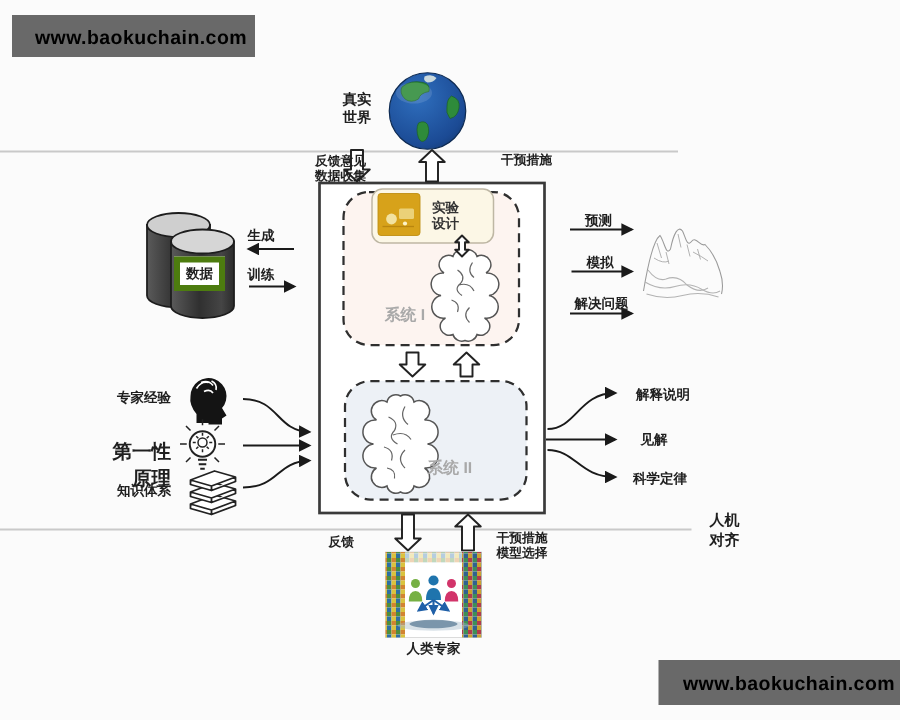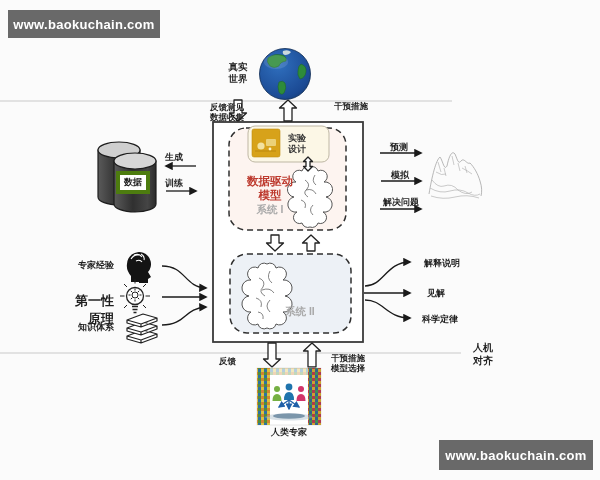--- a/index.html
+++ b/index.html
@@ -1,21 +1,21 @@
 <!DOCTYPE html>
 <html><head>
 <meta charset="utf-8">
 <style>
   html,body{margin:0;padding:0;background:#f7f7f7;}
   .stage{position:relative;width:600px;height:480px;background:#fbfbfb;overflow:hidden;
          font-family:"Liberation Sans",sans-serif;}
   .stage svg.canvas{position:absolute;left:0;top:0;z-index:1;}
   .lbl{position:absolute;z-index:2;color:#1f1f1f;font-weight:600;white-space:pre-line;}
-  .banner{position:absolute;z-index:3;background:#696969;color:#ffffff;font-weight:bold;
-          display:flex;align-items:center;justify-content:center;letter-spacing:.3px;}
+  .banner{position:absolute;z-index:3;background:#696969;color:#000000;font-weight:bold;
+          display:flex;align-items:center;justify-content:center;letter-spacing:.3px;padding-left:10px;}
   .databox{position:absolute;z-index:2;background:#ffffff;border:4px solid #4d7c0f;
            font-size:9px;font-weight:600;color:#1f1f1f;padding:1px 4px;}
 </style>
 </head>
 <body>
 
 <div class="stage">
 
 <svg class="canvas" width="600" height="480" viewBox="0 0 600 480">
   <defs>
@@ -178,22 +178,20 @@
 
 <div class="lbl" style="left:165px;top:151px;font-size:9px;">生成</div>
 <div class="lbl" style="left:165px;top:177px;font-size:9px;">训练</div>
 <div class="databox" style="left:116px;top:171px;">数据</div>
 <div class="lbl" style="left:74px;top:259px;width:40px;text-align:right;font-size:9px;">专家经验</div>
 <div class="lbl" style="left:67px;top:292px;width:47px;text-align:right;font-size:13px;">第一性原理</div>
 <div class="lbl" style="left:74px;top:321px;width:40px;text-align:right;font-size:9px;">知识体系</div>
 
 <div class="lbl" style="left:288px;top:133px;width:30px;font-size:9px;line-height:11px;color:#333;">实验
 设计</div>
-<div class="lbl" style="left:239px;top:175px;width:62px;text-align:center;font-size:11.5px;line-height:13.5px;font-weight:700;color:#bd3a2e;">数据驱动
-模型</div>
 <div class="lbl" style="left:239px;top:203px;width:62px;text-align:center;font-size:10.5px;font-weight:700;color:#a9a9a9;">系统 I</div>
 <div class="lbl" style="left:285px;top:305px;width:44px;font-size:10.5px;font-weight:700;color:#a9a9a9;">系统 II</div>
 
 <div class="lbl" style="left:390px;top:141px;font-size:9px;">预测</div>
 <div class="lbl" style="left:391px;top:169px;font-size:9px;">模拟</div>
 <div class="lbl" style="left:383px;top:196px;font-size:9px;">解决问题</div>
 <div class="lbl" style="left:424px;top:257px;font-size:9px;">解释说明</div>
 <div class="lbl" style="left:427px;top:287px;font-size:9px;">见解</div>
 <div class="lbl" style="left:422px;top:313px;font-size:9px;">科学定律</div>
 

